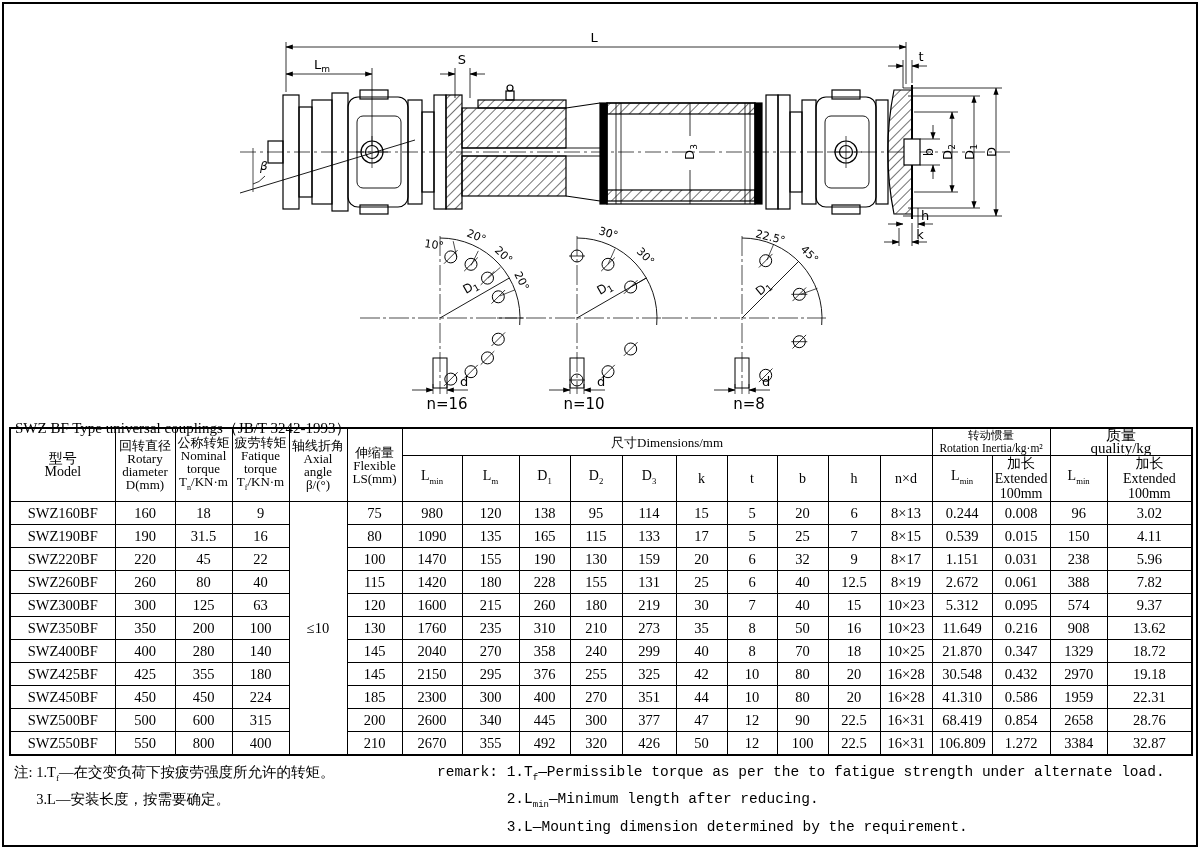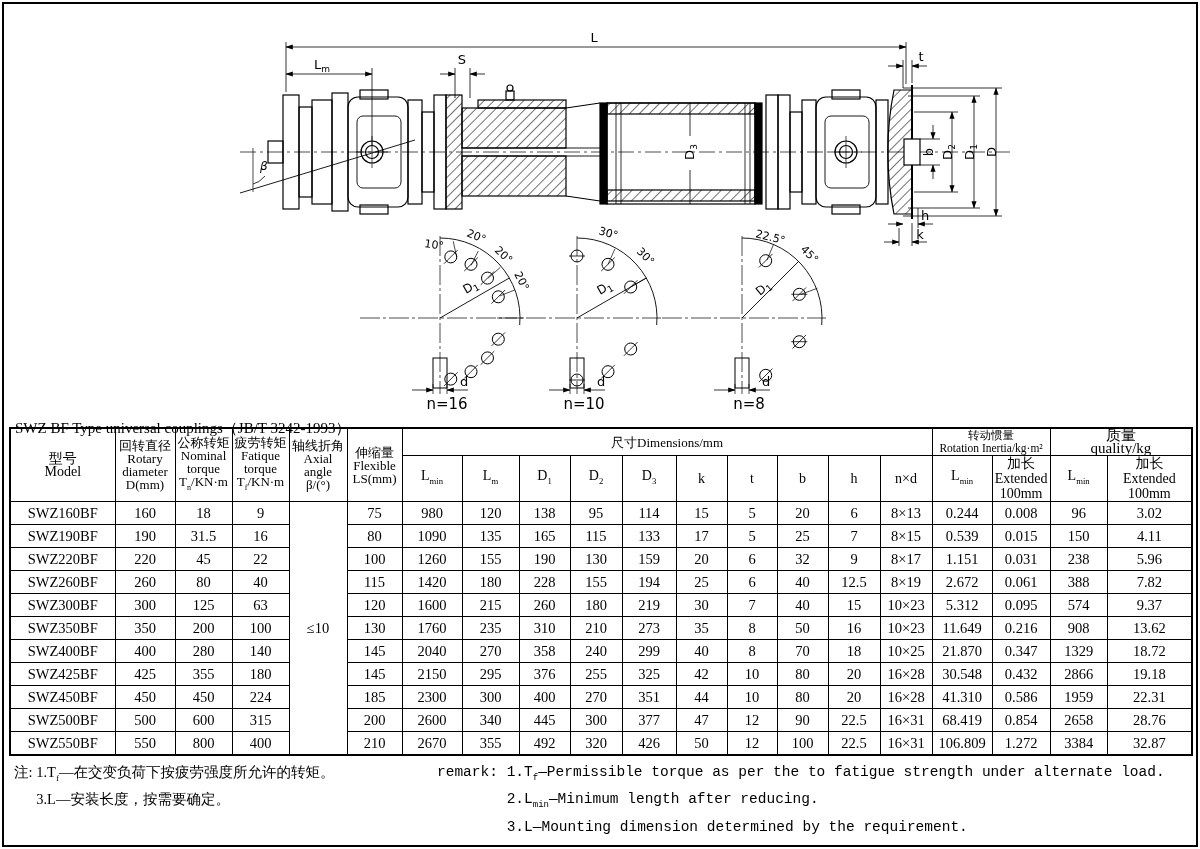--- a/index.html
+++ b/index.html
@@ -395,21 +395,21 @@
           <td>0.015</td>
           <td>150</td>
           <td>4.11</td>
         </tr>
         <tr>
           <td>SWZ220BF</td>
           <td>220</td>
           <td>45</td>
           <td>22</td>
           <td>100</td>
-          <td>1260</td>
+          <td>1470</td>
           <td>155</td>
           <td>190</td>
           <td>130</td>
           <td>159</td>
           <td>20</td>
           <td>6</td>
           <td>32</td>
           <td>9</td>
           <td>8×17</td>
           <td>1.151</td>
@@ -420,21 +420,21 @@
         <tr>
           <td>SWZ260BF</td>
           <td>260</td>
           <td>80</td>
           <td>40</td>
           <td>115</td>
           <td>1420</td>
           <td>180</td>
           <td>228</td>
           <td>155</td>
-          <td>194</td>
+          <td>131</td>
           <td>25</td>
           <td>6</td>
           <td>40</td>
           <td>12.5</td>
           <td>8×19</td>
           <td>2.672</td>
           <td>0.061</td>
           <td>388</td>
           <td>7.82</td>
         </tr>
@@ -512,21 +512,21 @@
           <td>376</td>
           <td>255</td>
           <td>325</td>
           <td>42</td>
           <td>10</td>
           <td>80</td>
           <td>20</td>
           <td>16×28</td>
           <td>30.548</td>
           <td>0.432</td>
-          <td>2866</td>
+          <td>2970</td>
           <td>19.18</td>
         </tr>
         <tr>
           <td>SWZ450BF</td>
           <td>450</td>
           <td>450</td>
           <td>224</td>
           <td>185</td>
           <td>2300</td>
           <td>300</td>

